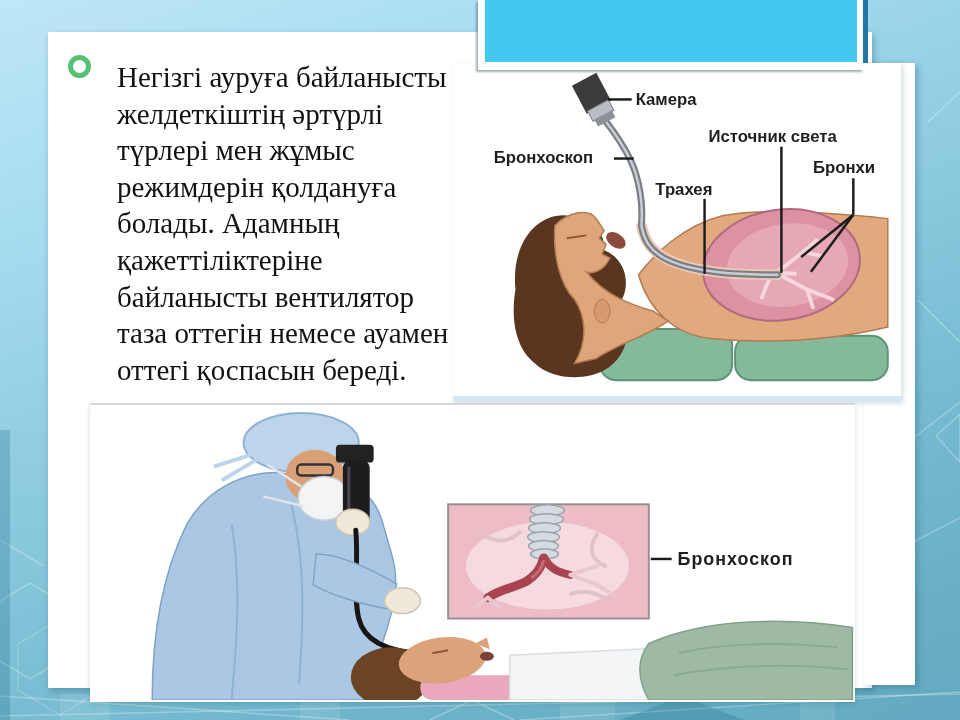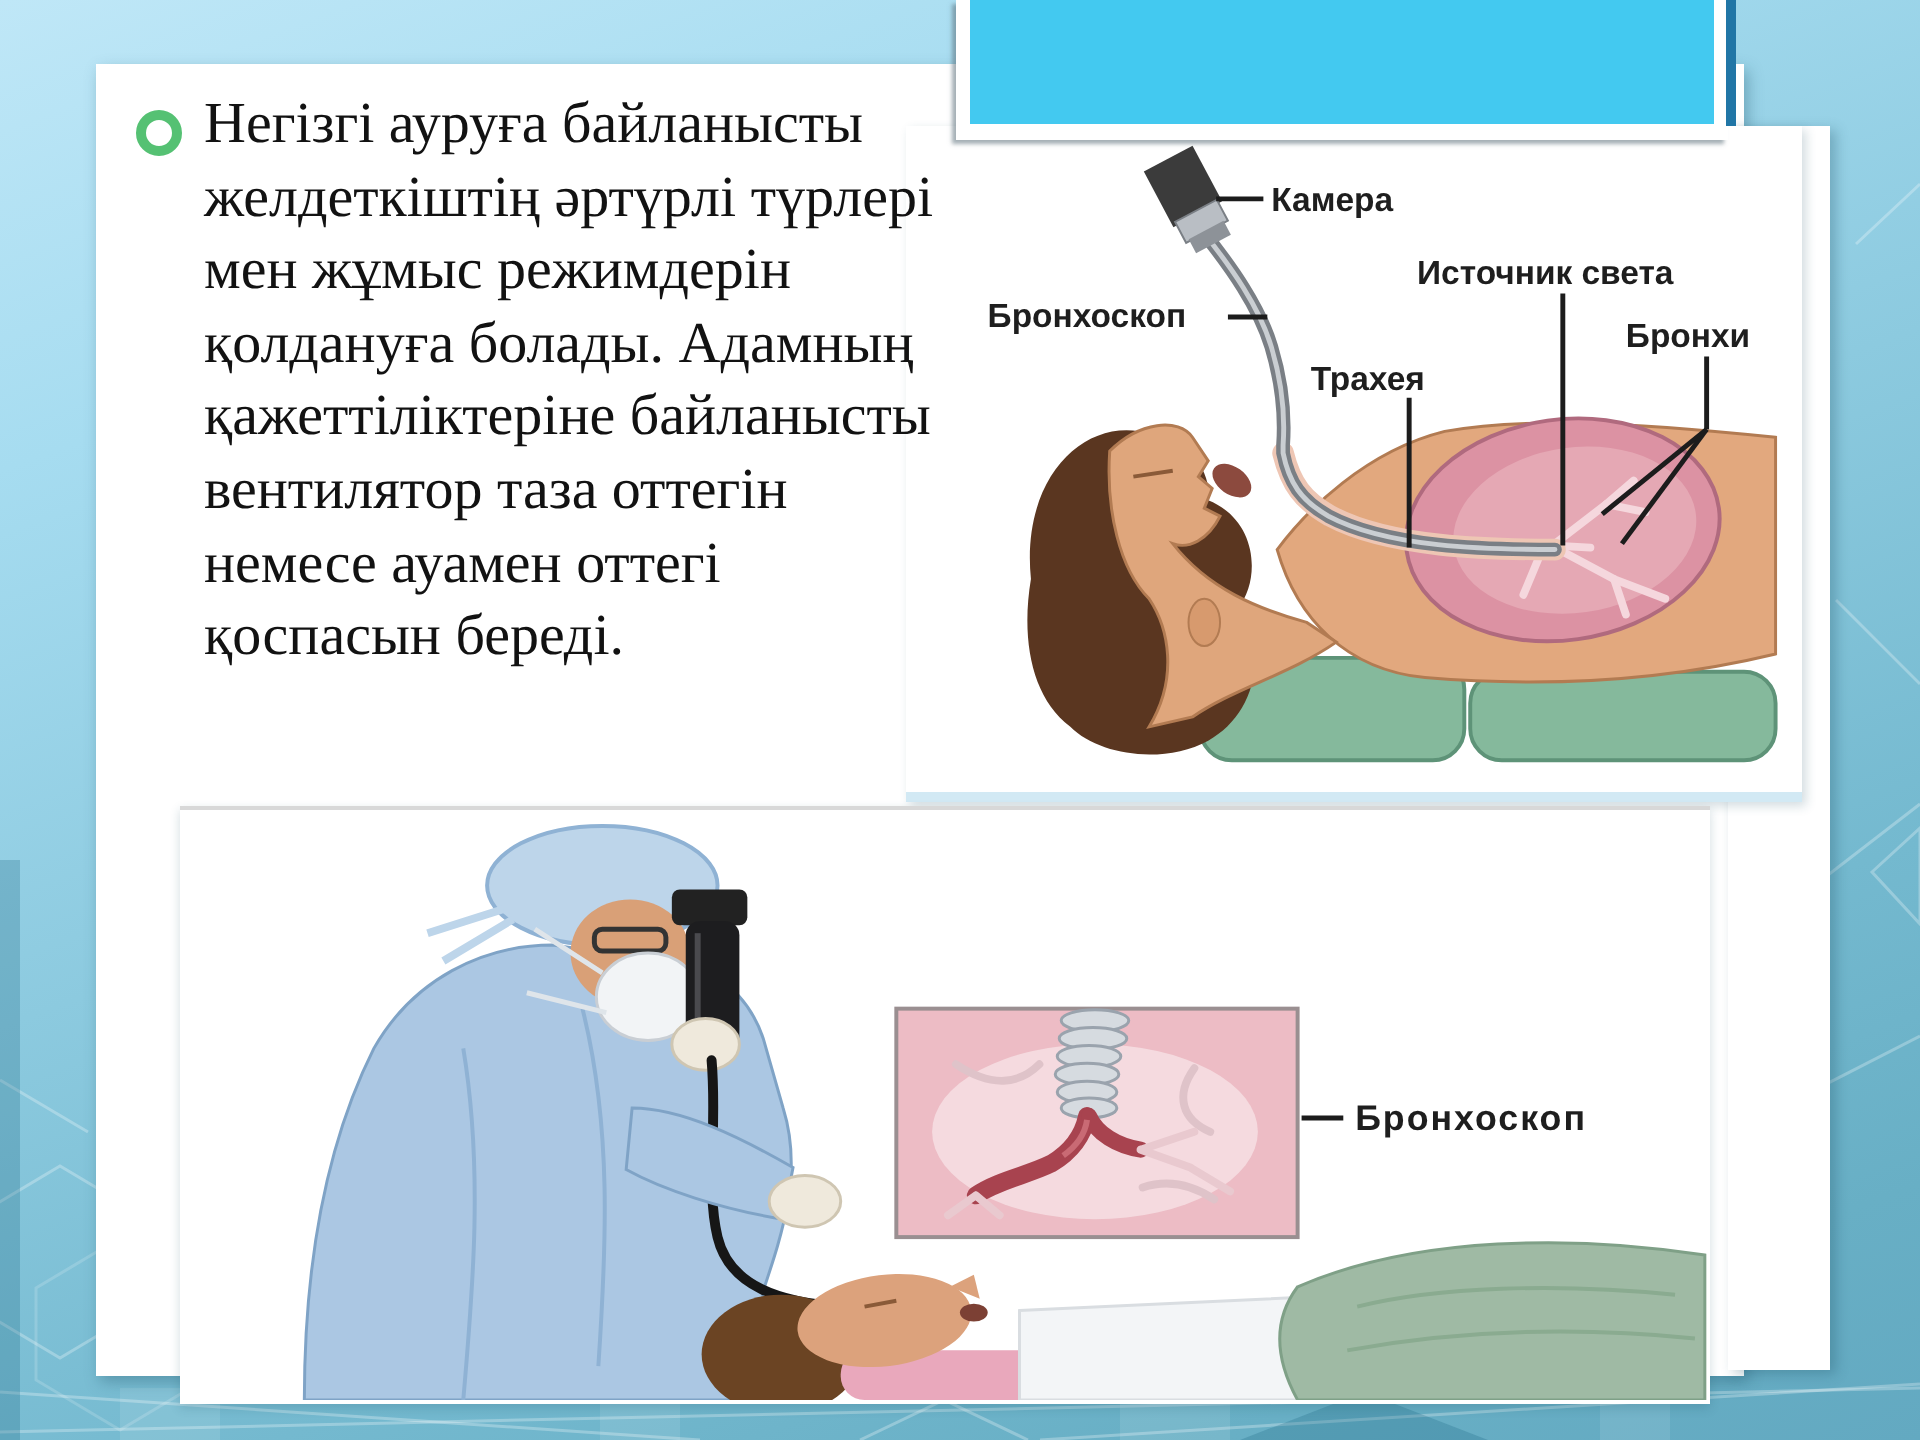--- a/index.html
+++ b/index.html
@@ -12,21 +12,21 @@
               box-shadow:2px 3px 7px rgba(30,80,100,.35);z-index:1;}
   .panel-strip{position:absolute;left:864px;top:63px;width:51px;height:622px;background:#ffffff;
                box-shadow:3px 2px 6px rgba(30,80,100,.3);z-index:1;}
   .title-frame{position:absolute;left:478px;top:0;width:386px;height:70px;background:#ffffff;
                box-shadow:-2px 2px 2px rgba(90,110,120,.55);z-index:3;}
   .title-box{position:absolute;left:485px;top:0;width:372px;height:62px;background:#43c9f0;z-index:4;}
   .title-accent{position:absolute;left:863px;top:0;width:5px;height:63px;background:#2176a6;z-index:4;}
   .bullet-block{position:absolute;left:64px;top:44px;width:404px;z-index:5;}
   .bullet-ring{position:absolute;left:4px;top:11px;width:13px;height:13px;border:5px solid #55c173;
                border-radius:50%;background:#ffffff;}
-  .bullet-text{margin:0;padding-left:38px;font-family:"Liberation Serif","DejaVu Serif",serif;
+  .bullet-text{margin:15px;padding-left:38px;font-family:"Liberation Serif","DejaVu Serif",serif;
                font-size:29px;line-height:36.6px;color:#121212;}
   .img-top{position:absolute;left:453px;top:63px;width:448px;height:333px;background:#ffffff;
            border-bottom:5px solid #d2e9f4;box-shadow:2px 2px 5px rgba(30,80,100,.2);z-index:2;}
   .img-bottom{position:absolute;left:90px;top:403px;width:765px;height:297px;background:#ffffff;
               border-top:2px solid #d8d8d8;box-shadow:0 2px 5px rgba(30,80,100,.2);z-index:2;}
   .img-top svg,.img-bottom svg{display:block;}
   text.diag-label{font-family:"Liberation Sans","DejaVu Sans",sans-serif;font-weight:bold;fill:#1e1e1e;}
 </style>
 </head>
 <body>

